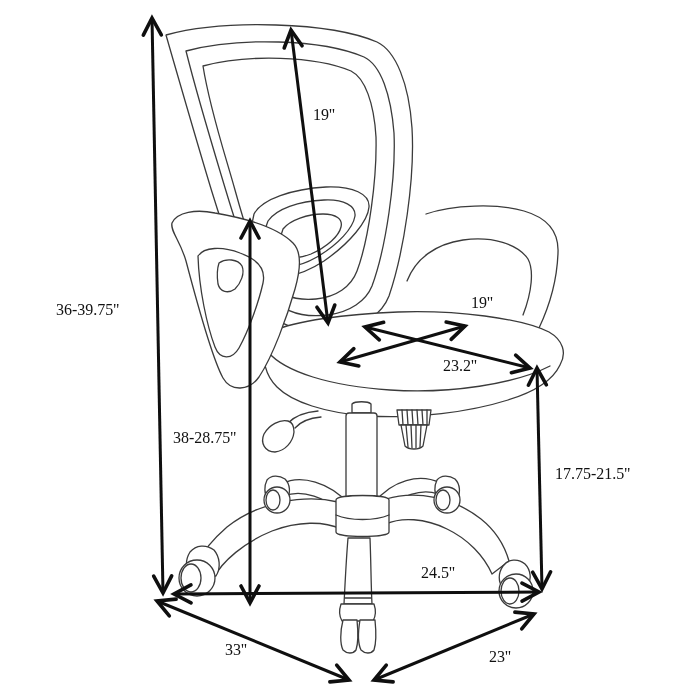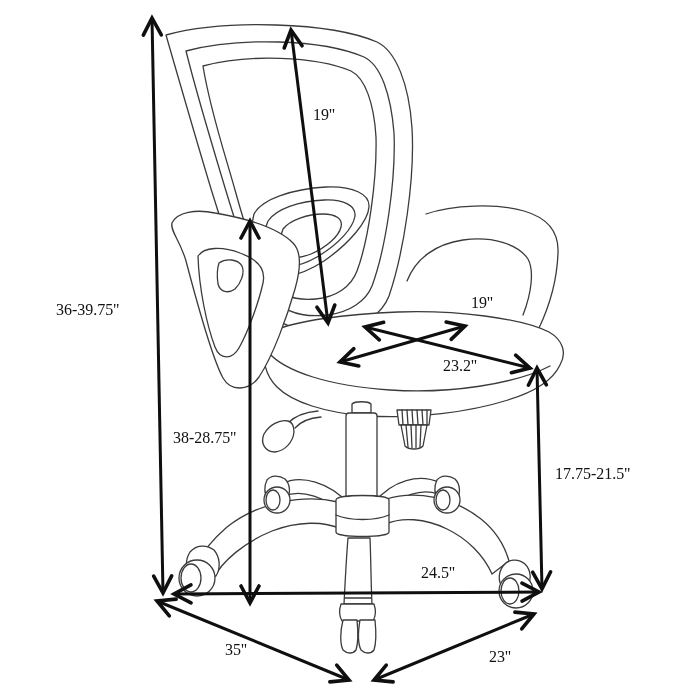--- a/index.html
+++ b/index.html
@@ -147,15 +147,15 @@
     </g>
   </svg>
 
   <div class="dim-label" style="left:56px;  top:302px;text-align:center;">36-39.75''</div>
   <div class="dim-label" style="left:313px; top:107px;">19''</div>
   <div class="dim-label" style="left:173px; top:430px;">38-28.75''</div>
   <div class="dim-label" style="left:471px; top:295px;">19''</div>
   <div class="dim-label" style="left:443px; top:358px;">23.2''</div>
   <div class="dim-label" style="left:555px; top:458px;margin-top:8px;">17.75-21.5''</div>
   <div class="dim-label" style="left:389px; top:565px;margin-left:32px;">24.5''</div>
-  <div class="dim-label" style="left:225px; top:642px;">35''</div>
+  <div class="dim-label" style="left:225px; top:642px;">33''</div>
   <div class="dim-label" style="left:453px; top:649px;margin-left:36px;">23''</div>
 </div>
 
 </body></html>

